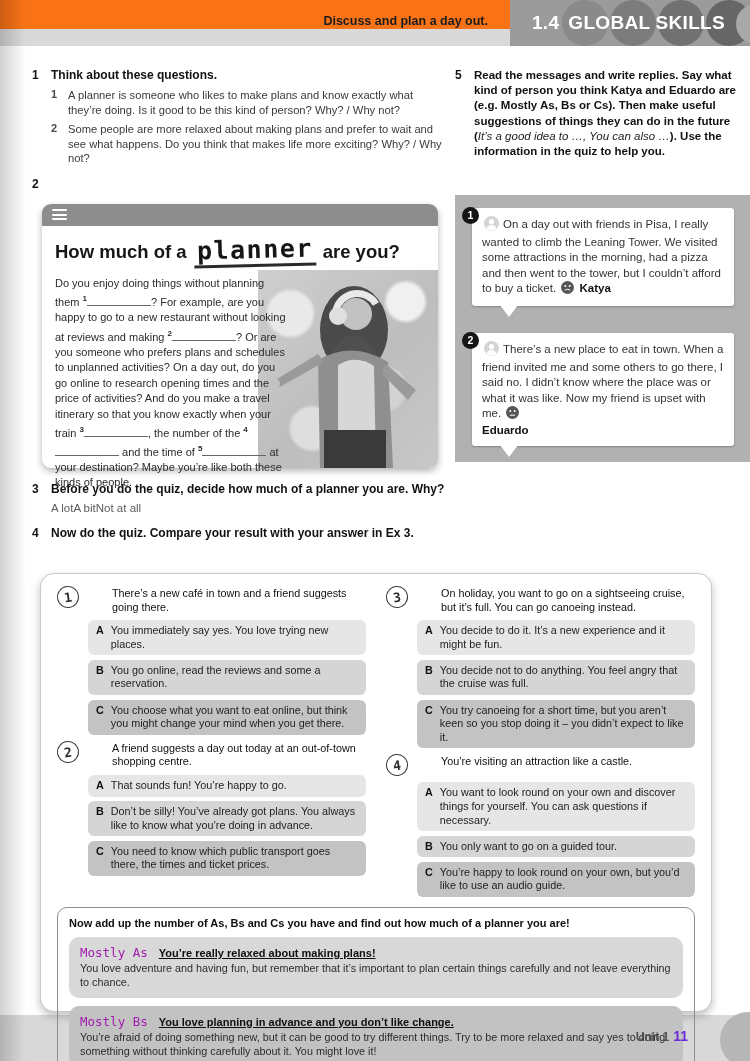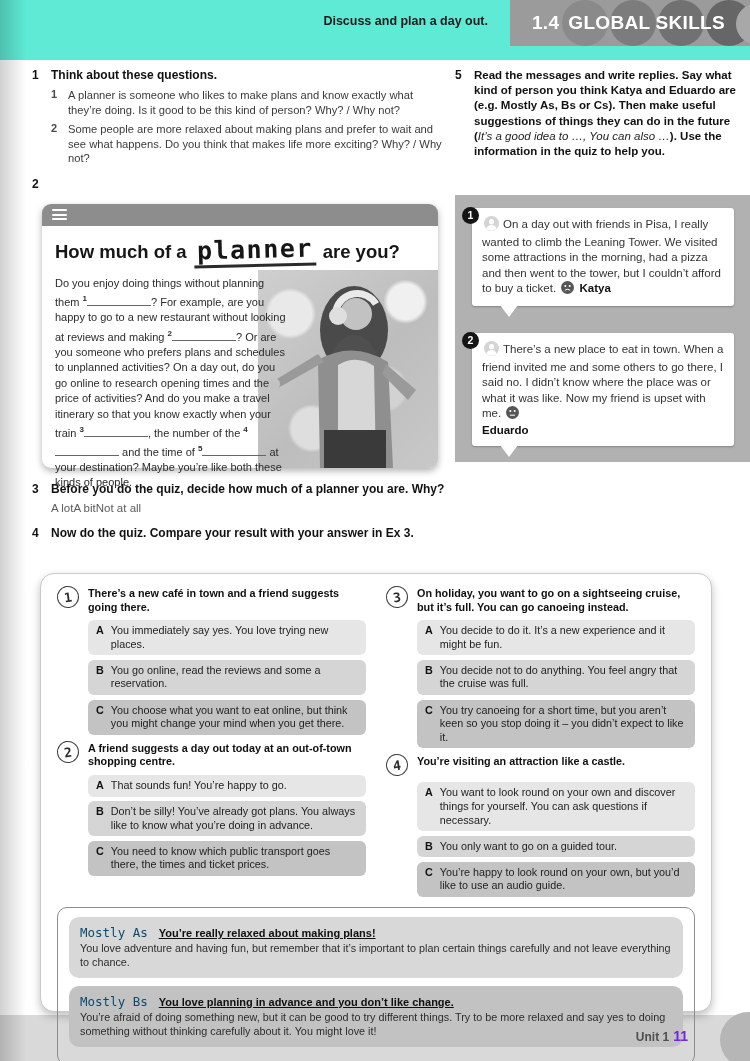--- a/index.html
+++ b/index.html
@@ -4,21 +4,21 @@
 <style>
   * { margin:0; padding:0; box-sizing:border-box; }
   html,body { width:750px; }
   body { font-family:"Liberation Sans", sans-serif; background:#d9d9d9; }
   .page { position:relative; width:750px; height:1061px; background:#d9d9d9; overflow:hidden; }
   .content-bg { position:absolute; left:0; top:46px; width:750px; height:969px; background:#ffffff; }
   .spine-shadow { position:absolute; left:0; top:0; width:26px; height:1061px;
     background:linear-gradient(to right, rgba(0,0,0,0.18), rgba(0,0,0,0)); z-index:40; pointer-events:none; }
 
   
-  .header { position:absolute; left:0; top:0; width:750px; height:60px; background:#5eead4; z-index:5; }
+  .header { position:absolute; left:0; top:0; width:750px; height:29px; background:#f97316; z-index:5; }
   .strap { position:absolute; right:262px; top:14px; font-size:12.5px; font-weight:bold; color:#1c1c1c; }
   .banner { position:absolute; right:0; top:0; width:240px; height:46px; background:#9b9b9b; overflow:hidden; }
   .banner .circ { position:absolute; border-radius:50%; }
   .banner-text { position:absolute; left:22px; top:12px; font-size:19px; font-weight:bold; color:#ffffff;
     letter-spacing:0.3px; white-space:nowrap; z-index:3; }
   .banner-text .lesson-num { margin-right:9px; }
 
   
   .left-col { position:absolute; left:32px; top:68px; width:414px; z-index:6; }
   .right-col { position:absolute; left:455px; top:68px; width:282px; z-index:6; }
@@ -76,35 +76,35 @@
 
   
   .quiz-box { position:absolute; left:40px; top:573px; width:672px; height:439px; background:#fff;
     border:1px solid #c9c9c9; border-radius:14px; box-shadow:0 4px 9px rgba(0,0,0,0.25); padding:12px 16px 0 16px; z-index:7; }
   .q-grid { display:grid; grid-template-columns:1fr 1fr; column-gap:20px; }
   .q-block { margin-bottom:6px; }
   .q-head { display:flex; gap:9px; align-items:flex-start; margin-bottom:6px; }
   .q-circle { width:22px; height:22px; border:1.8px solid #3c3c3c; border-radius:50%; flex-shrink:0;
     display:flex; align-items:center; justify-content:center; font-family:"DejaVu Sans Mono", monospace;
     font-size:13px; font-weight:bold; color:#2a2a2a; transform:rotate(-8deg); }
-  .q-text { font-size:10.8px; font-weight:bold; color:#0f0f0f; line-height:13.6px; padding-top:1px; }
+  .q-text { font-size:10.8px; font-weight:normal; color:#0f0f0f; line-height:13.6px; padding-top:1px;margin-left:24px; }
   .opts { margin-left:31px; }
   .opt { display:flex; gap:7px; border-radius:6px; padding:4px 8px; margin-bottom:4.5px;
     font-size:10.8px; line-height:13.6px; color:#222; }
   .opt-letter { font-weight:bold; color:#111; }
   .opt-a { background:#e6e6e6; }
   .opt-b { background:#d5d5d5; }
   .opt-c { background:#c3c3c3; }
 
   .results-box { margin-top:4px; border:1.2px solid #8d8d8d; border-radius:10px; padding:9px 11px; }
   .results-intro { font-size:11px; font-weight:bold; color:#0f0f0f; margin-bottom:8px; }
   .result { border-radius:10px; padding:6px 11px 8px 11px; margin-bottom:8px; }
   .result-as { background:#d8d8d8; }
   .result-bs { background:#c2c2c2; }
-  .result-label { font-family:"DejaVu Sans Mono", monospace; font-size:12.5px; color:#0c4a6e; margin-right:11px;margin-top:24px; }
+  .result-label { font-family:"DejaVu Sans Mono", monospace; font-size:12.5px; color:#a21caf; margin-right:11px;margin-top:24px; }
   .result-head { font-size:11px; font-weight:bold; color:#0f0f0f;text-decoration:underline; }
   .result-text { font-size:10.8px; line-height:13.9px; color:#2c2c2c; margin-top:1px; }
 
   
   .footer { position:absolute; right:62px; top:1028px; display:flex; gap:4px; align-items:baseline; z-index:8; }
   .footer-unit { font-size:12px; font-weight:bold; color:#4f4f4f; }
   .footer-page { font-size:14px; font-weight:bold; color:#6d28d9; }
   .corner-circle { position:absolute; right:-26px; top:1012px; width:56px; height:56px; border-radius:50%;
     background:#b6b6b6; z-index:7; }
 </style>
@@ -353,20 +353,21 @@
             <div class="opt opt-c">
                 <span class="opt-letter">C</span>
                 <span>You’re happy to look round on your own, but you’d like to use an audio guide.</span>
               </div>
           </div>
         </div>
       </div>
     </div>
 
     <div class="results-box">
+      <div class="results-intro">Now add up the number of As, Bs and Cs you have and find out how much of a planner you are!</div>
 
       <div class="result result-as">
         <span class="result-label">Mostly As</span><span class="result-head">You’re really relaxed about making plans!</span>
         <div class="result-text">You love adventure and having fun, but remember that it’s important to plan certain things carefully and not leave everything to chance.</div>
       </div>
 
       <div class="result result-bs">
         <span class="result-label">Mostly Bs</span><span class="result-head">You love planning in advance and you don’t like change.</span>
         <div class="result-text">You’re afraid of doing something new, but it can be good to try different things. Try to be more relaxed and say yes to doing something without thinking carefully about it. You might love it!</div>
       </div>

